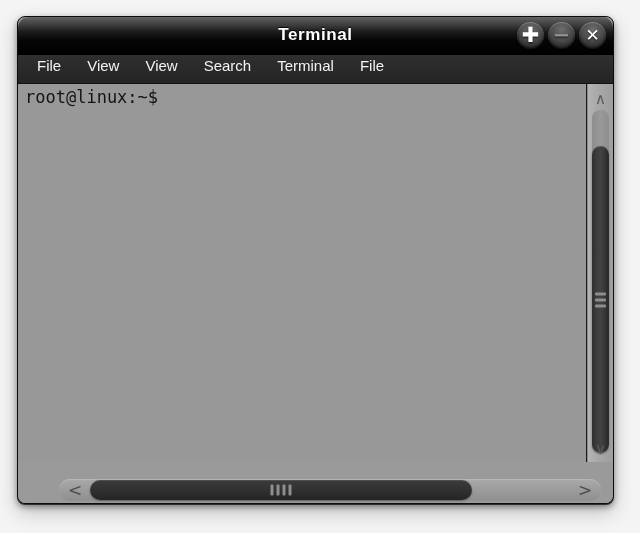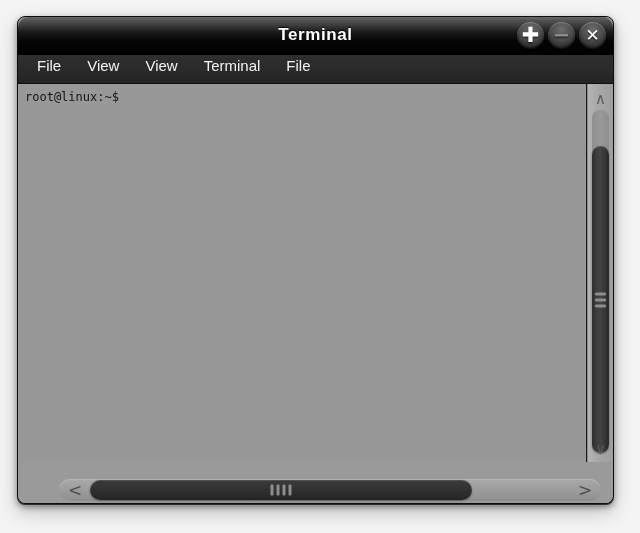--- a/index.html
+++ b/index.html
@@ -131,21 +131,21 @@
     position: relative;
     overflow: hidden;
     border-right: 1px solid #1a1a1a;
   }
   #terminal-text {
     position: absolute;
     left: 7px;
     top: 6px;
     color: #141414;
     font-family: "DejaVu Sans Mono", monospace;
-    font-size: 12px;
+    font-size: 17px;
     line-height: 14px;
     white-space: pre;
   }
 
   
   #vscroll {
     width: 26px;
     flex: 0 0 26px;
     background: linear-gradient(to right, #b4b4b4 0%, #a8a8a8 40%, #9e9e9e 100%);
     position: relative;
@@ -285,20 +285,21 @@
       <div class="win-btn close">
         <span class="glyph">✕</span>
       </div>
     </div>
   </div>
 
   <div id="menubar">
     <div class="menu-item">File</div>
     <div class="menu-item">View</div>
     <div class="menu-item">View</div>
+    <div class="menu-item">Search</div>
     <div class="menu-item">Terminal</div>
     <div class="menu-item">File</div>
   </div>
 
   <div id="body-row">
 
     <div id="terminal-area">
       <div id="terminal-text">root@linux:~$</div>
     </div>
 

